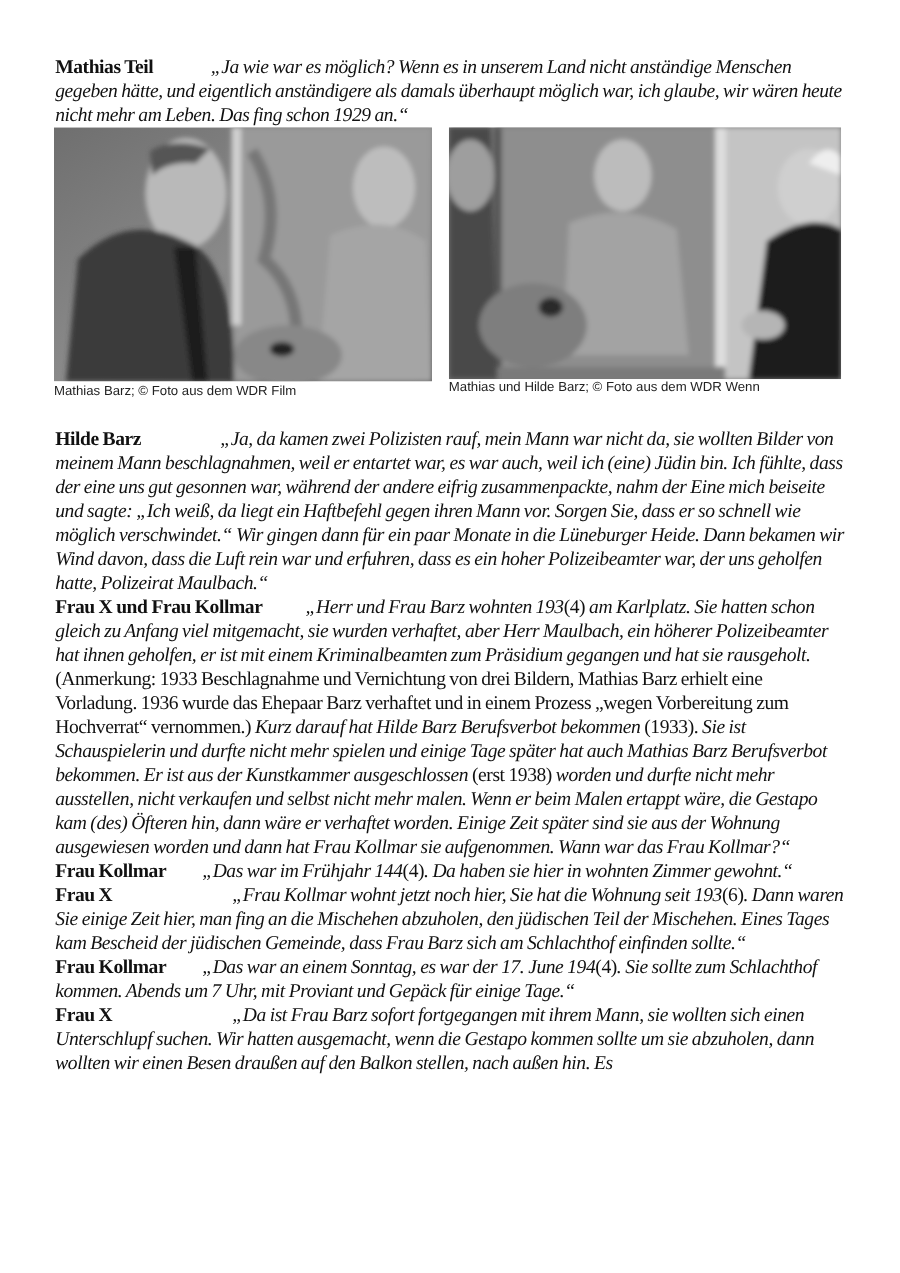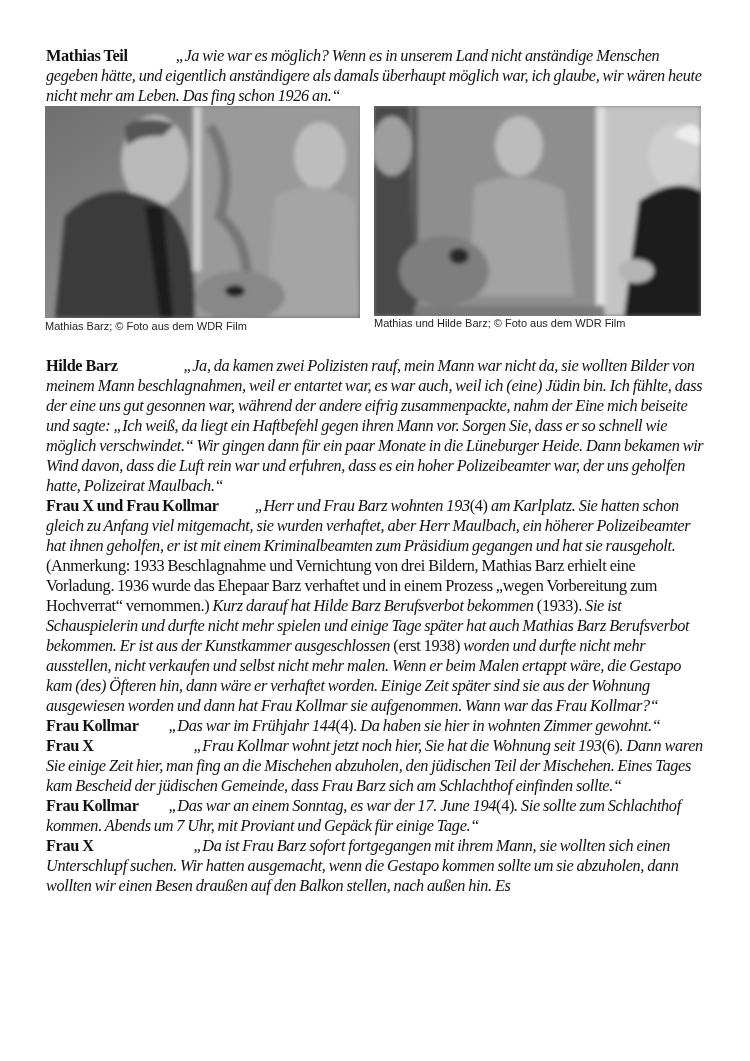--- a/index.html
+++ b/index.html
@@ -23,21 +23,21 @@
                font-size: 11px; color: #222; white-space: nowrap; }
     .cap1 { left: 0; top: 214px; }
     .cap2 { left: 329px; top: 211px; }
     .p-hilde { position: absolute; top: 356px; left: 46px; width: 660px; }
   </style>
 </head>
 <body>
 
 <div class="page">
   <p class="para">
-    <span class="speaker">Mathias Teil</span><span class="gap-a"></span><span class="q">„Ja wie war es möglich? Wenn es in unserem Land nicht anständige Menschen gegeben hätte, und eigentlich anständigere als damals überhaupt möglich war, ich glaube, wir wären heute nicht mehr am Leben. Das fing schon 1926 an.“</span>
+    <span class="speaker">Mathias Teil</span><span class="gap-a"></span><span class="q">„Ja wie war es möglich? Wenn es in unserem Land nicht anständige Menschen gegeben hätte, und eigentlich anständigere als damals überhaupt möglich war, ich glaube, wir wären heute nicht mehr am Leben. Das fing schon 1929 an.“</span>
   </p>
 </div>
 
 <div class="photos">
   <div class="photo photo1">
     <svg width="315" height="212" viewBox="0 0 315 212">
       <defs>
         <filter id="blur1">
             <feGaussianBlur stdDeviation="2.2"></feGaussianBlur>
           </filter>
@@ -84,21 +84,21 @@
         <ellipse cx="18" cy="40" rx="20" ry="30" fill="#9e9e9e"></ellipse>
         <ellipse cx="70" cy="165" rx="45" ry="35" fill="#7e7e7e"></ellipse>
         <ellipse cx="85" cy="150" rx="10" ry="8" fill="#2a2a2a"></ellipse>
         <ellipse cx="300" cy="50" rx="26" ry="32" fill="#cfcfcf"></ellipse>
         <path d="M300 30 Q315 10 327 25 L327 40 Z" fill="#eee"></path>
         <path d="M250 210 L265 95 Q300 70 327 85 L327 210 Z" fill="#1f1f1f"></path>
         <ellipse cx="262" cy="165" rx="18" ry="12" fill="#b5b5b5"></ellipse>
       </g>
     </svg>
   </div>
-  <div class="caption cap2">Mathias und Hilde Barz; © Foto  aus dem WDR Film</div>
+  <div class="caption cap2">Mathias und Hilde Barz; © Foto  aus dem WDR Wenn</div>
 </div>
 
 <div class="p-hilde">
   <p class="para">
     <span class="speaker">Hilde Barz</span><span class="gap-b"></span><span class="q">„Ja, da kamen zwei Polizisten rauf, mein Mann war nicht da, sie wollten Bilder von meinem Mann beschlagnahmen, weil er entartet war, es war auch, weil ich (eine) Jüdin bin. Ich fühlte, dass der eine uns gut gesonnen war, während der andere eifrig zusammenpackte, nahm der Eine mich beiseite und sagte: „Ich weiß, da liegt ein Haftbefehl gegen ihren Mann vor. Sorgen Sie, dass er so schnell wie möglich verschwindet.“ Wir gingen dann für ein paar Monate in die Lüneburger Heide. Dann bekamen wir Wind davon, dass die Luft rein war und erfuhren, dass es ein hoher Polizeibeamter war, der uns geholfen hatte, Polizeirat Maulbach.“</span>
   </p>
   <p class="para">
     <span class="speaker">Frau X und Frau Kollmar</span><span class="gap-c"></span><span class="q">„Herr und Frau Barz wohnten 193</span><span class="n">(4)</span><span class="q"> am Karlplatz. Sie hatten schon gleich zu Anfang viel mitgemacht, sie wurden verhaftet, aber Herr Maulbach, ein höherer Polizeibeamter hat ihnen geholfen, er ist mit einem Kriminalbeamten zum Präsidium gegangen und hat sie rausgeholt.</span><span class="n"> (Anmerkung: 1933 Beschlagnahme und Vernichtung von drei Bildern, Mathias Barz erhielt eine Vorladung. 1936 wurde das Ehepaar Barz verhaftet und in einem Prozess „wegen Vorbereitung zum Hochverrat“ vernommen.) </span><span class="q">Kurz darauf hat Hilde Barz Berufsverbot bekommen</span><span class="n"> (1933). </span><span class="q">Sie ist Schauspielerin und durfte nicht mehr spielen und einige Tage später hat auch Mathias Barz Berufsverbot bekommen. Er ist aus der Kunstkammer ausgeschlossen</span><span class="n"> (erst 1938) </span><span class="q">worden und durfte nicht mehr ausstellen, nicht verkaufen und selbst nicht mehr malen. Wenn er beim Malen ertappt wäre, die Gestapo kam (des) Öfteren hin, dann wäre er verhaftet worden. Einige Zeit später sind sie aus der Wohnung ausgewiesen worden und dann hat Frau Kollmar sie aufgenommen. Wann war das Frau Kollmar?“</span>
   </p>
   <p class="para">

